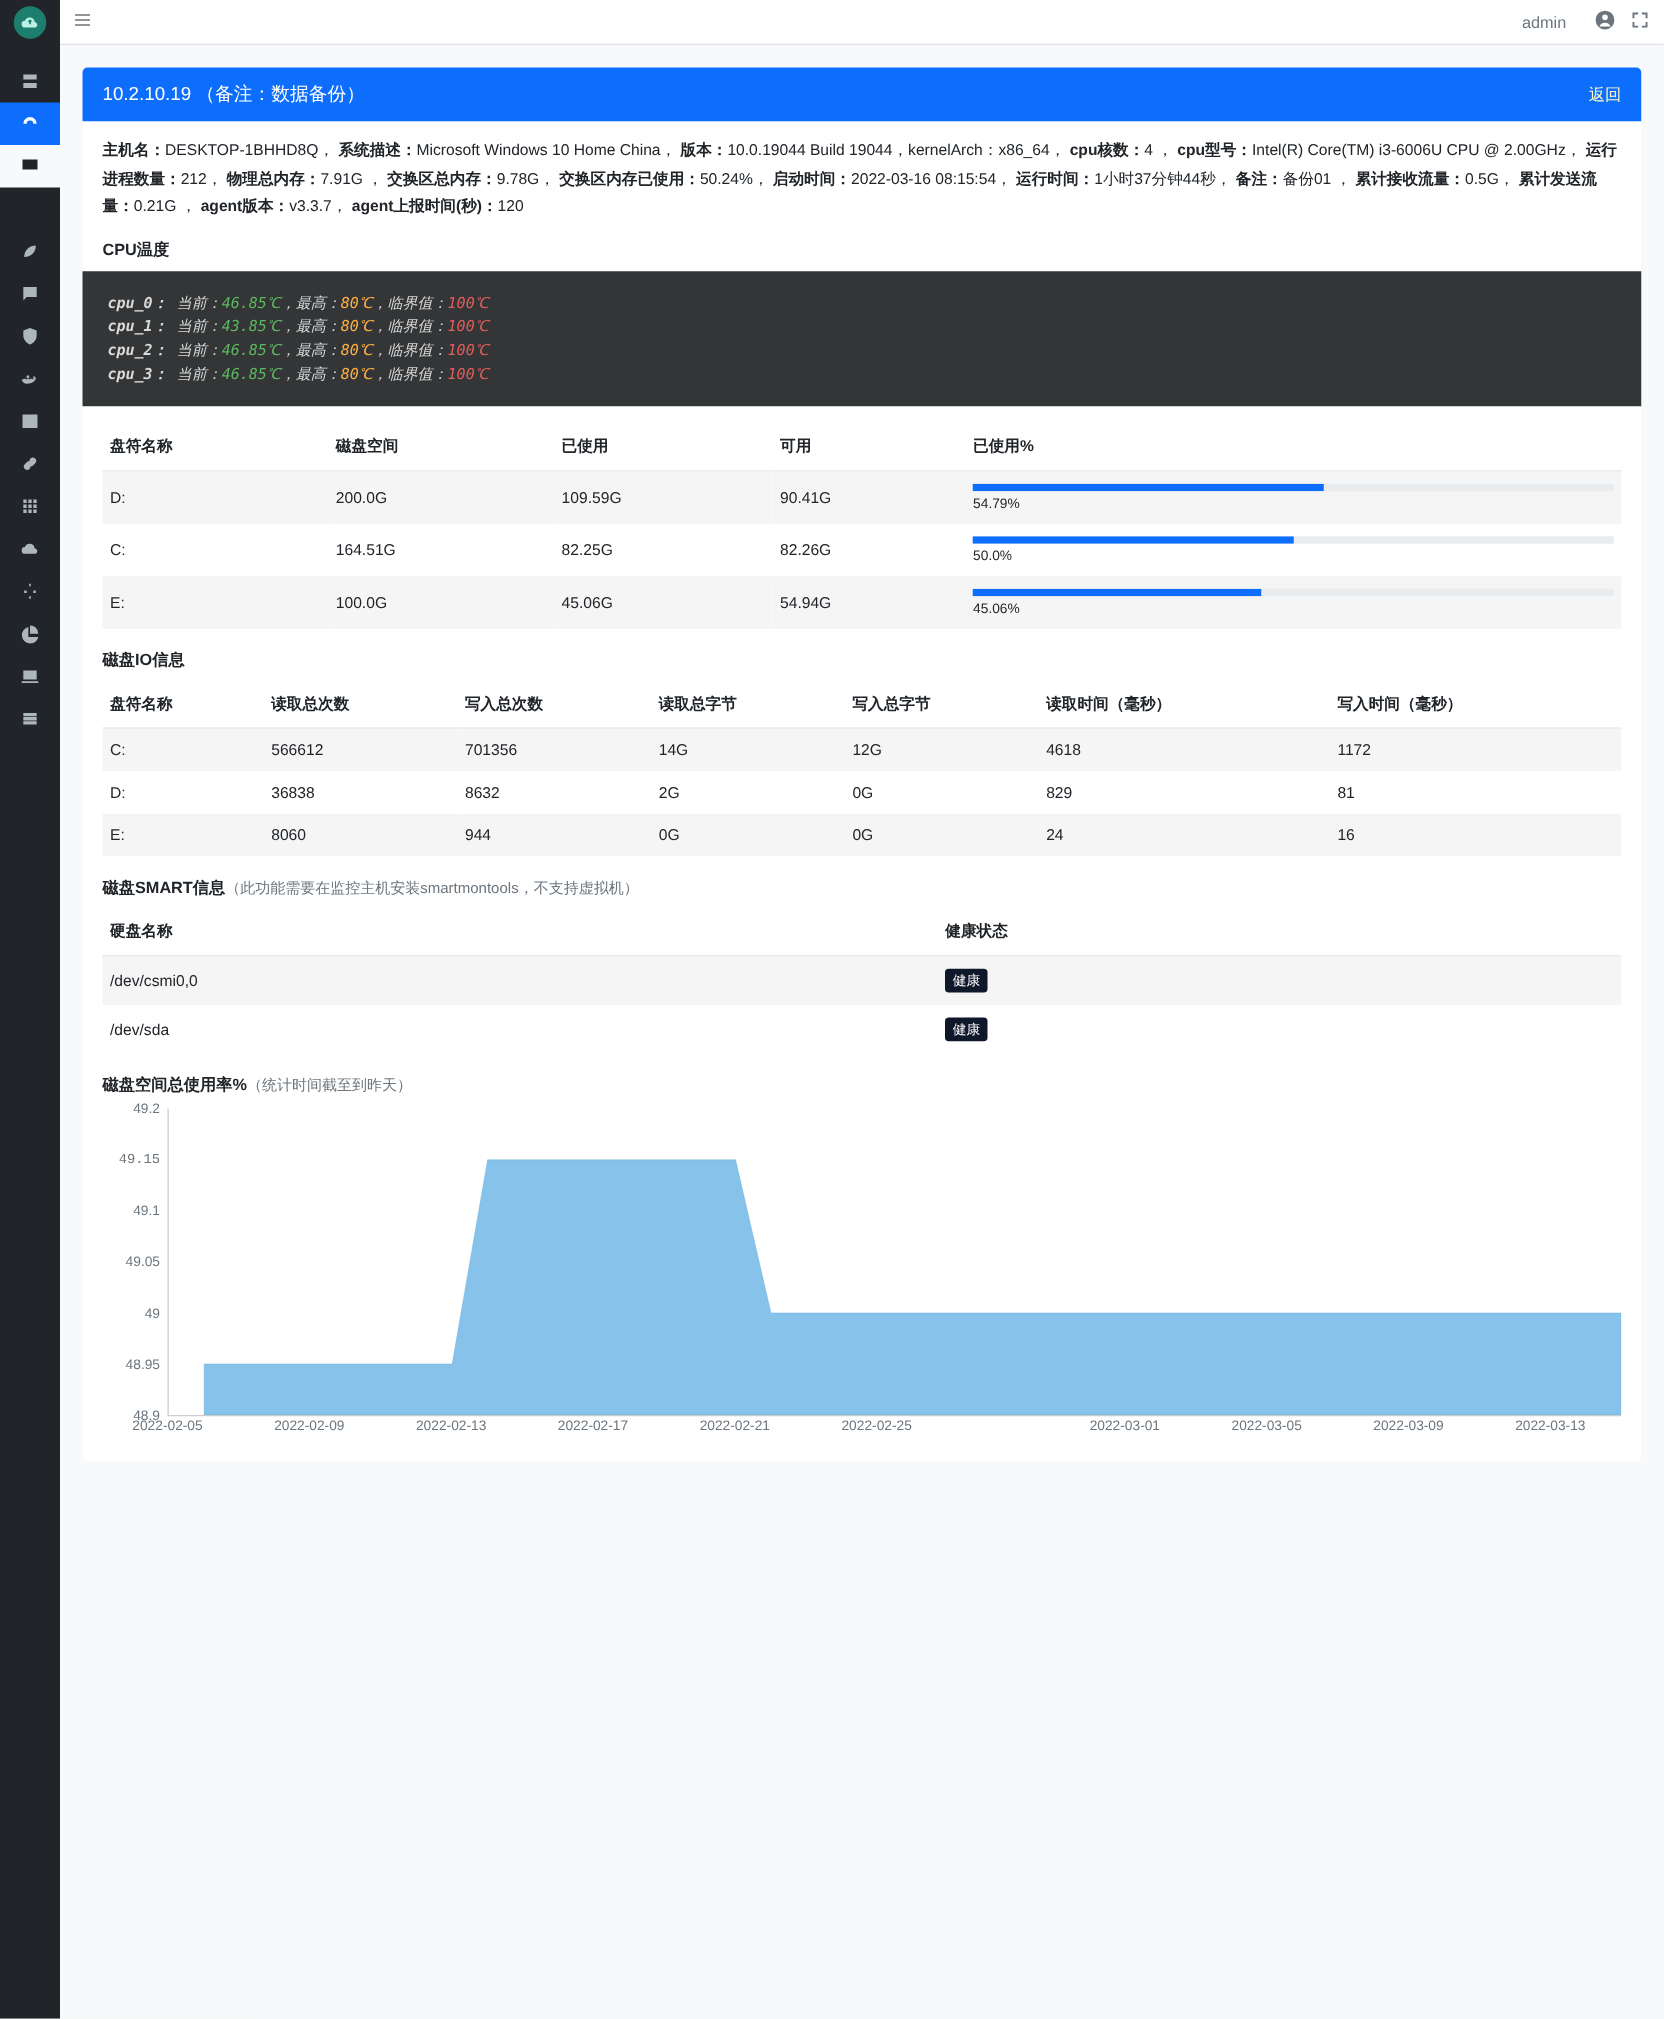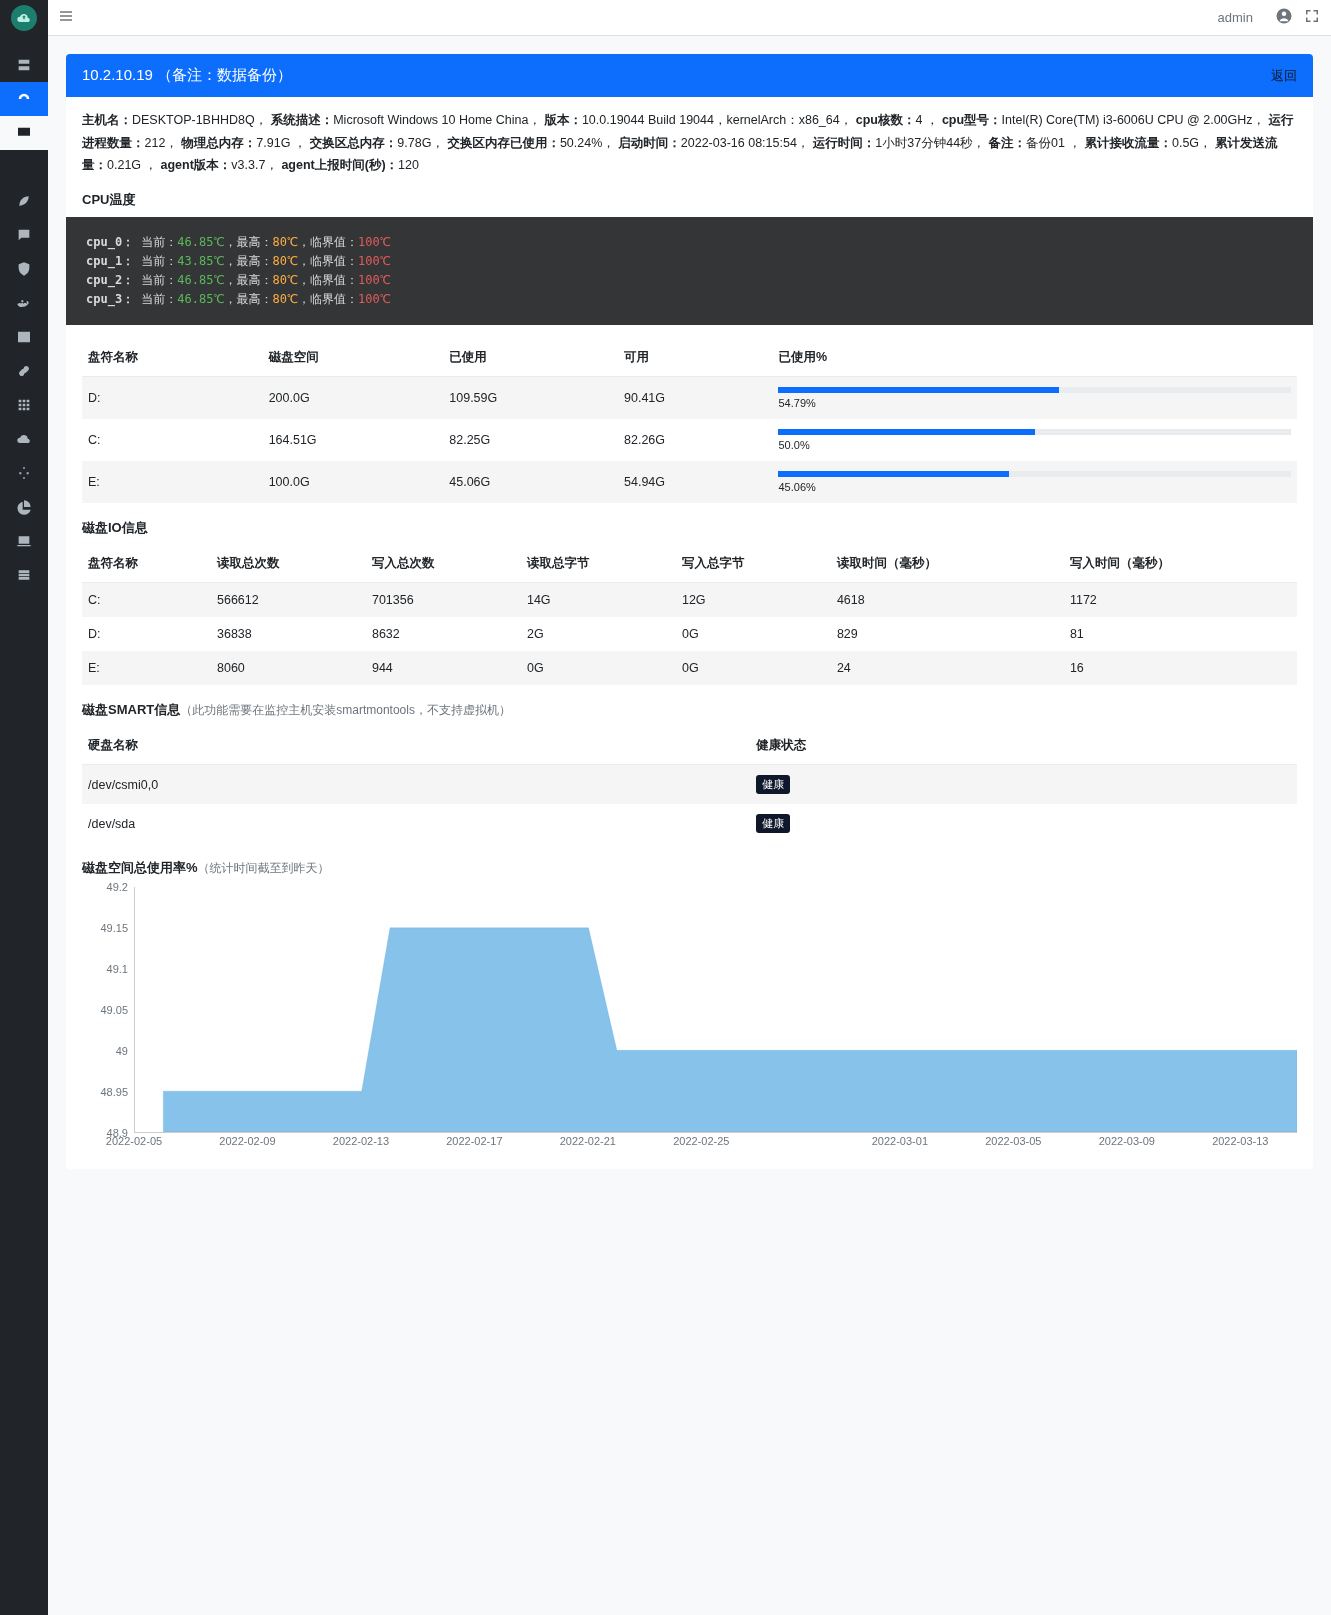--- a/index.html
+++ b/index.html
@@ -19,27 +19,27 @@
 .hamburger { color: #6c757d; cursor: pointer; }
 .hamburger svg { width: 16px; height: 16px; fill: currentColor; }
 .top-spacer { flex: 1; }
 .top-user { color: #6c757d; font-size: 13px; margin-right: 12px; }
 .top-icon { color: #6c757d; margin-left: 10px; cursor: pointer; }
 .top-icon svg { width: 18px; height: 18px; fill: currentColor; }
 .content { padding: 18px; }
 .card { background: #fff; border-radius: 4px; }
 .card-header { background: #0d6efd; color: #fff; padding: 12px 16px; display: flex; align-items: center; border-radius: 4px 4px 0 0; }
 .card-title { font-size: 15px; font-weight: 500; flex: 1; }
-.back-link { color: #0f172a; font-size: 13px; cursor: pointer; }
+.back-link { color: #fef9c3; font-size: 13px; cursor: pointer; }
 .card-body { padding: 12px 16px; }
 .section-title { font-weight: bold; font-size: 13px; margin: 6px 0 8px 0; }
 .section-title .note { font-weight: normal; color: #6c757d; font-size: 12px; }
 .info-text { font-size: 12.5px; line-height: 1.8; color: #212529; margin-bottom: 14px; }
 .info-text b { font-weight: bold; }
-.cpu-temp { background: #333537; color: #d9d9d9; font-family: Consolas, monospace; font-size: 12px; padding: 16px 20px; margin: 0 -16px 14px -16px; }
+.cpu-temp { background: #333537; color: #d9d9d9; font-family: Consolas, monospace; font-size: 12px; padding: 16px 20px; margin: 0 -16px 14px -16px; font-style: italic; }
 .cpu-temp .row { line-height: 1.6; }
 .cpu-temp .lbl { color: #d9d9d9; font-weight: bold; }
 .cpu-temp .cur { color: #5cb85c; }
 .cpu-temp .max { color: #ffae42; }
 .cpu-temp .crit { color: #e25c5c; }
 table { width: 100%; border-collapse: collapse; font-size: 12.5px; }
 th { text-align: left; font-weight: bold; padding: 10px 6px; border-bottom: 1px solid #e9ecef; }
 td { padding: 10px 6px; }
 tbody tr:nth-child(odd) td { background: #f5f5f5; }
 .progress-cell { min-width: 180px; }
@@ -318,21 +318,21 @@
                 </tr>
               </tbody>
           </table>
 
           <div class="section-title" style="margin-top:16px">
             <span>磁盘空间总使用率%</span><span class="note">（统计时间截至到昨天）</span>
           </div>
           <div class="chart">
             <div class="chart-y" id="chart-y">
                 <span style="top: 0%;">49.2</span>
-                <span style="top: 16.6667%;">49.15</span>
+                <span style="top: 16.6667%; font-family: Liberation Mono, monospace;">49.15</span>
                 <span style="top: 33.3333%;">49.1</span>
                 <span style="top: 50%;">49.05</span>
                 <span style="top: 66.6667%; text-align: right;">49</span>
                 <span style="top: 83.3333%;">48.95</span>
                 <span style="top: 100%;">48.9</span>
               </div>
             <div class="chart-plot" id="chart-plot"><svg id="chart-svg" width="100%" height="100%" preserveAspectRatio="none" viewBox="0 0 100 100">
                   <path d="M 2.4390243902439024 100 L 2.4390243902439024 83.33333333333215 L 19.51219512195122 83.33333333333215 L 21.951219512195124 16.66666666666785 L 39.02439024390244 16.66666666666785 L 41.46341463414634 66.66666666666666 L 100 66.66666666666666 L 100 100 Z" fill="#87c2ea" stroke="#5aa9dc" stroke-width="0.3" vector-effect="non-scaling-stroke"></path>
                 </svg></div>
             <div class="chart-x" id="chart-x">

